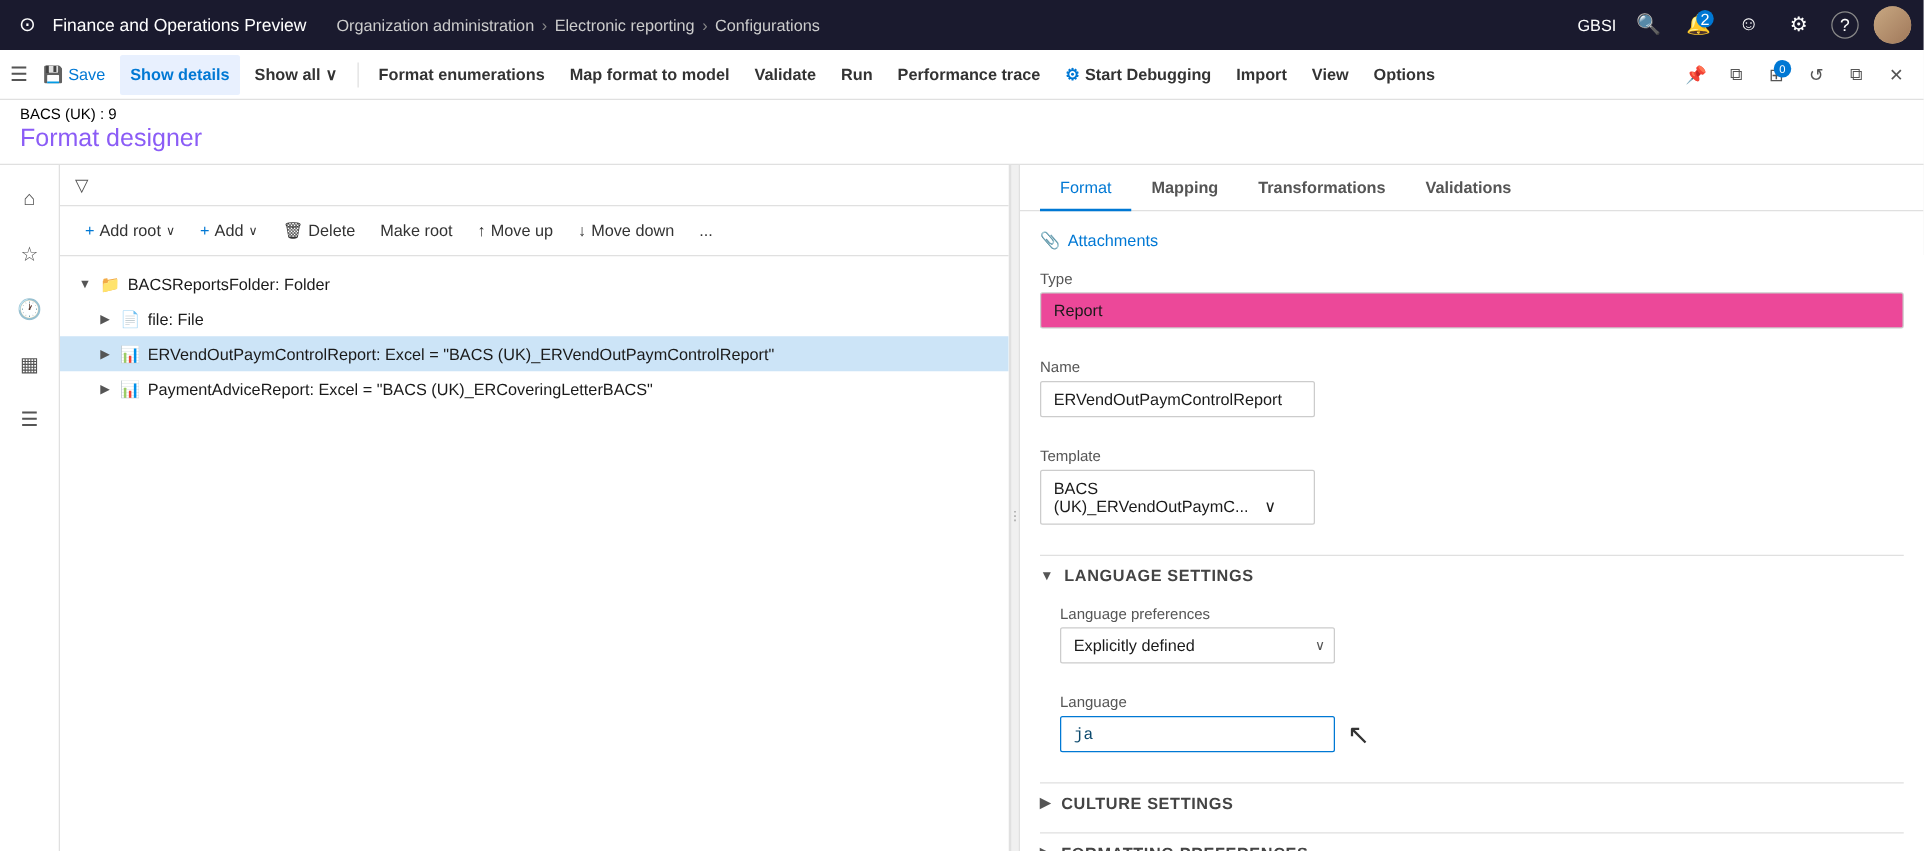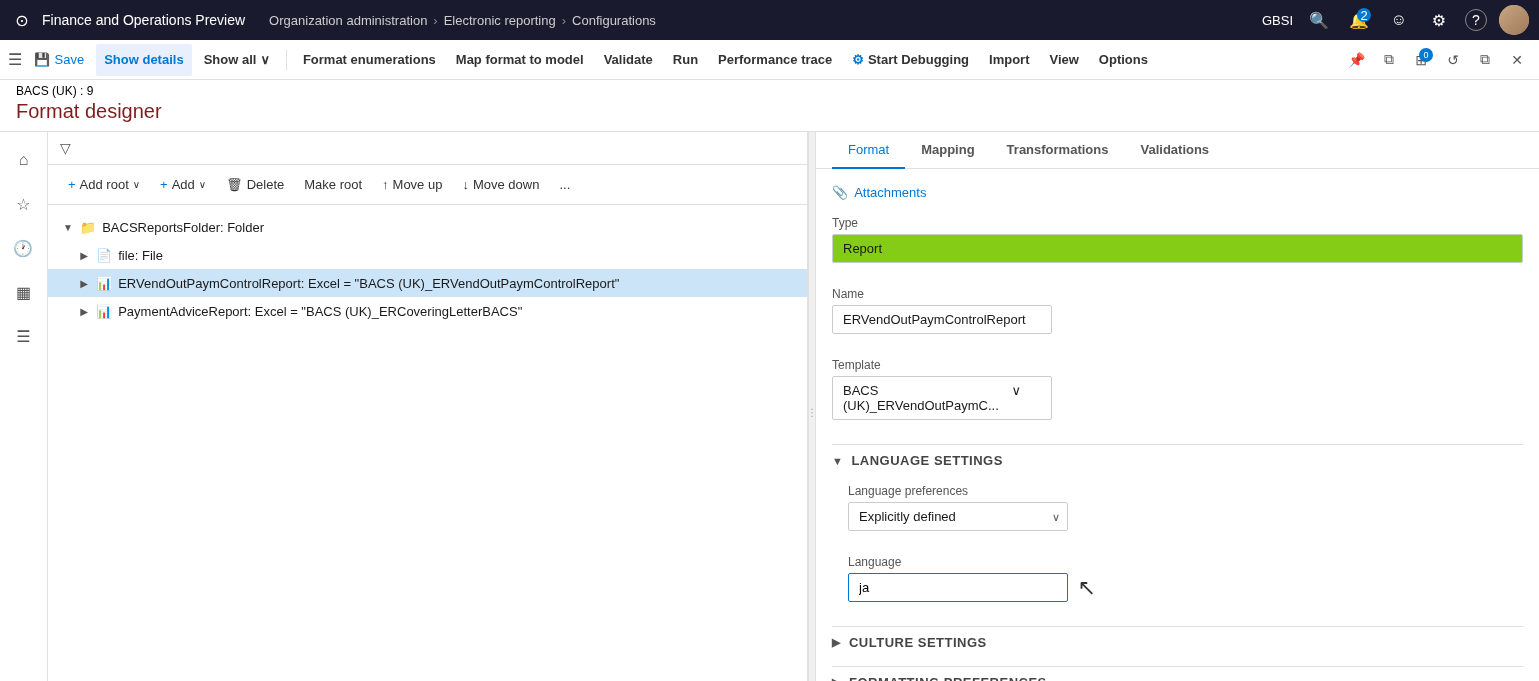--- a/index.html
+++ b/index.html
@@ -56,21 +56,21 @@
     .toolbar-right { margin-left: auto; display: flex; align-items: center; gap: 4px; }
     .toolbar-right .icon-btn { width: 28px; height: 28px; display: flex; align-items: center; justify-content: center; cursor: pointer; font-size: 14px; color: #555; }
 
     
     .page-header {
       background: white;
       padding: 4px 16px 8px 16px;
       border-bottom: 1px solid #e0e0e0;
     }
     .page-header .breadcrumb { font-size: 12px; color: #000000; margin-bottom: 2px; }
-    .page-header h1 { font-size: 20px; font-weight: 300; color: #7f1d1d; }
+    .page-header h1 { font-size: 20px; font-weight: 300; color: #8b5cf6; }
 
     
     .main-content {
       display: flex;
       height: calc(100vh - 120px);
       overflow: hidden;
     }
 
     
     .left-sidebar {
@@ -206,21 +206,21 @@
     }
 
     .field-group { margin-bottom: 24px; }
     .field-label { font-size: 12px; color: #555; margin-bottom: 4px; }
     .field-value-box {
       border: 1px solid #ccc;
       border-radius: 2px;
       padding: 6px 10px;
       font-size: 13px;
       color: #1a1a1a;
-      background: #84cc16;
+      background: #ec4899;
     }
     .field-input {
       border: 1px solid #ccc;
       border-radius: 2px;
       padding: 6px 10px;
       font-size: 13px;
       color: #1a1a1a;
       width: 220px;
       background: white;
       outline: none;
@@ -287,24 +287,25 @@
     
     .language-input-wrapper {
       position: relative;
       width: 220px;
     }
     .language-input {
       border: 1px solid #0078d4;
       border-radius: 2px;
       padding: 6px 18px 6px 10px;
       font-size: 13px;
-      color: #000000;
+      color: #0c4a6e;
       width: 100%;
       background: white;
       outline: none;
+      font-family: Liberation Mono, monospace;
     }
     .cursor-icon {
       position: absolute;
       right: -20px;
       top: 50%;
       transform: translateY(-50%);
       font-size: 18px;
       color: #333;
     }
 
@@ -318,21 +319,21 @@
       border: 1px solid #ccc;
       border-radius: 2px;
       padding: 6px 30px 6px 10px;
       font-size: 13px;
       color: #1a1a1a;
       background: white;
       cursor: pointer;
       text-align: left;
       outline: none;
       display: flex;
-      align-items: flex-start;
+      align-items: flex-end;
       justify-content: space-between;
     }
   </style>
 </head>
 <body>
 
 <div class="top-nav">
   <div class="app-grid">⊙</div>
   <span class="app-title">Finance and Operations Preview</span>
   <div class="breadcrumb">

